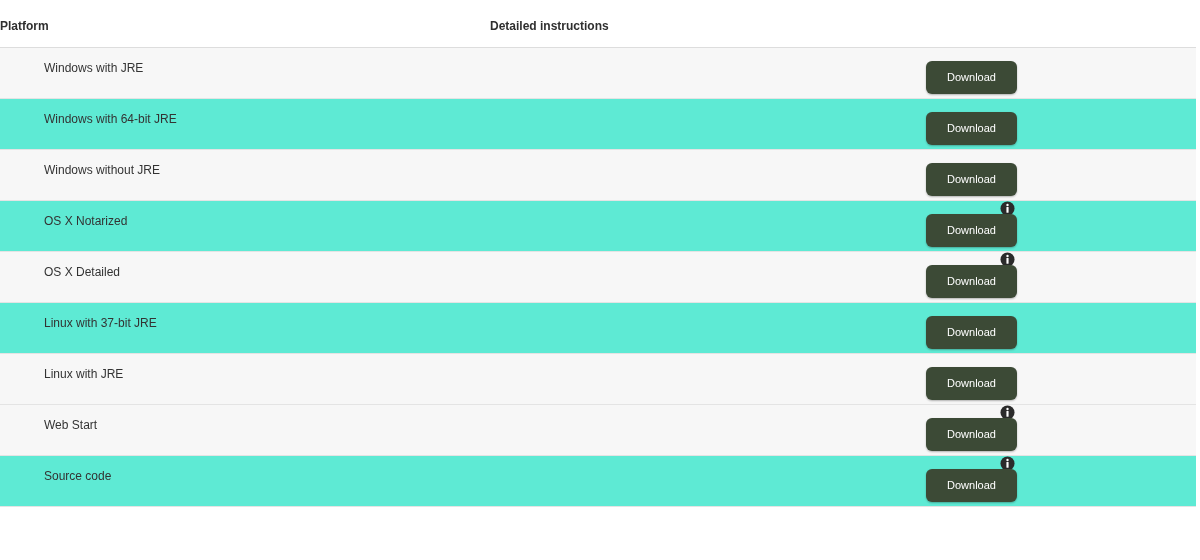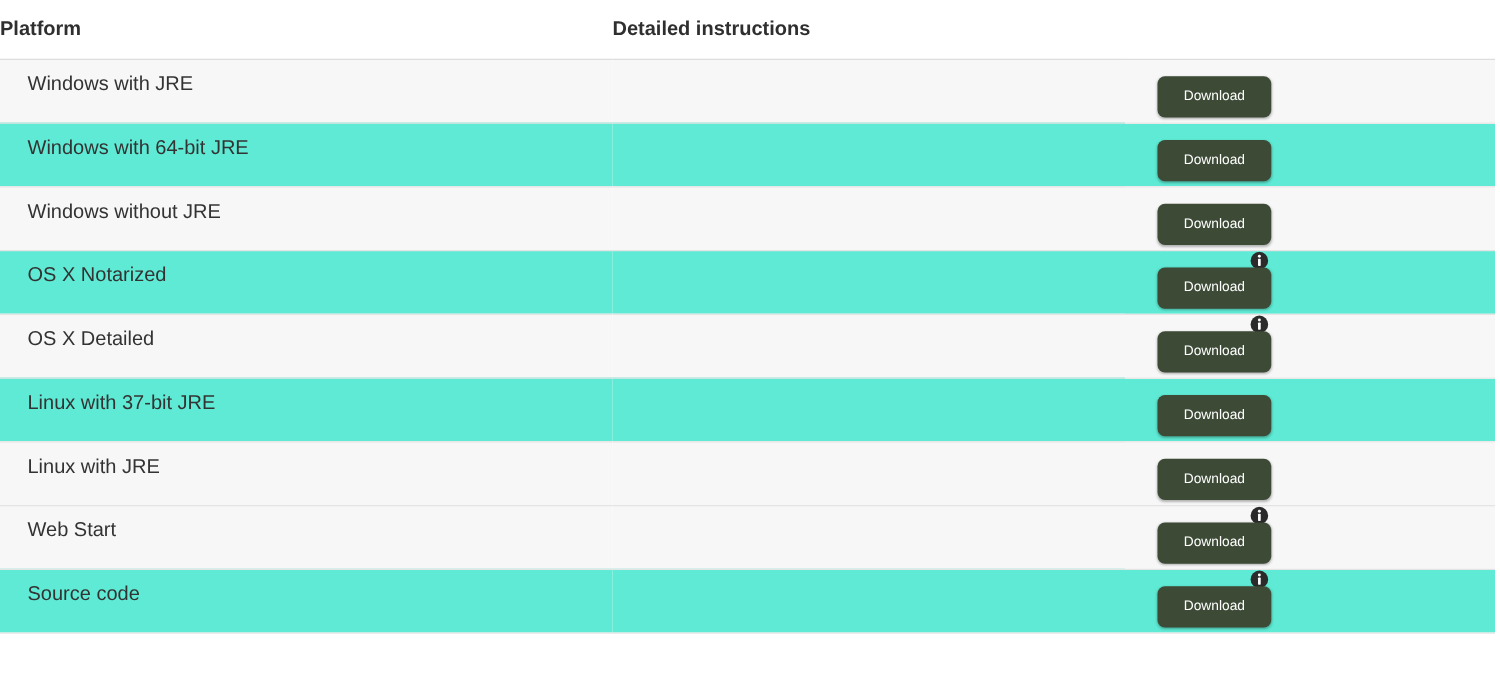--- a/index.html
+++ b/index.html
@@ -15,21 +15,21 @@
 
   .download-table {
     width: 1196px;
     border-collapse: collapse;
     table-layout: fixed;
   }
 
   
   .download-table thead th {
     text-align: left;
-    font-size: 16px;
+    font-size: 12px;
     font-weight: bold;
     color: #2f2f2f;
     padding: 0 0 14px 0;
     border-bottom: 1px solid #dddddd;
     vertical-align: bottom;
     height: 47px;
   }
   th.col-platform   { width: 490px; padding-left: 22px; }
   th.col-instr      { width: 410px; padding-left: 4px; margin-top: 47px; }
   th.col-download   { width: 296px; }
@@ -47,24 +47,25 @@
   }
 
   .download-table tbody td {
     vertical-align: top;
     padding: 0;
   }
 
   .cell-platform {
     padding-left: 22px;
     padding-top: 12px;
-    font-size: 16px;
+    font-size: 12px;
     color: #333333;
     line-height: 16px;
     white-space: nowrap;
+    margin-left: 22px;
   }
 
   .cell-instr {
     text-align: left;
     padding-left: 4px;
     padding-top: 11px;
   }
 
   .cell-download {
     position: relative;

